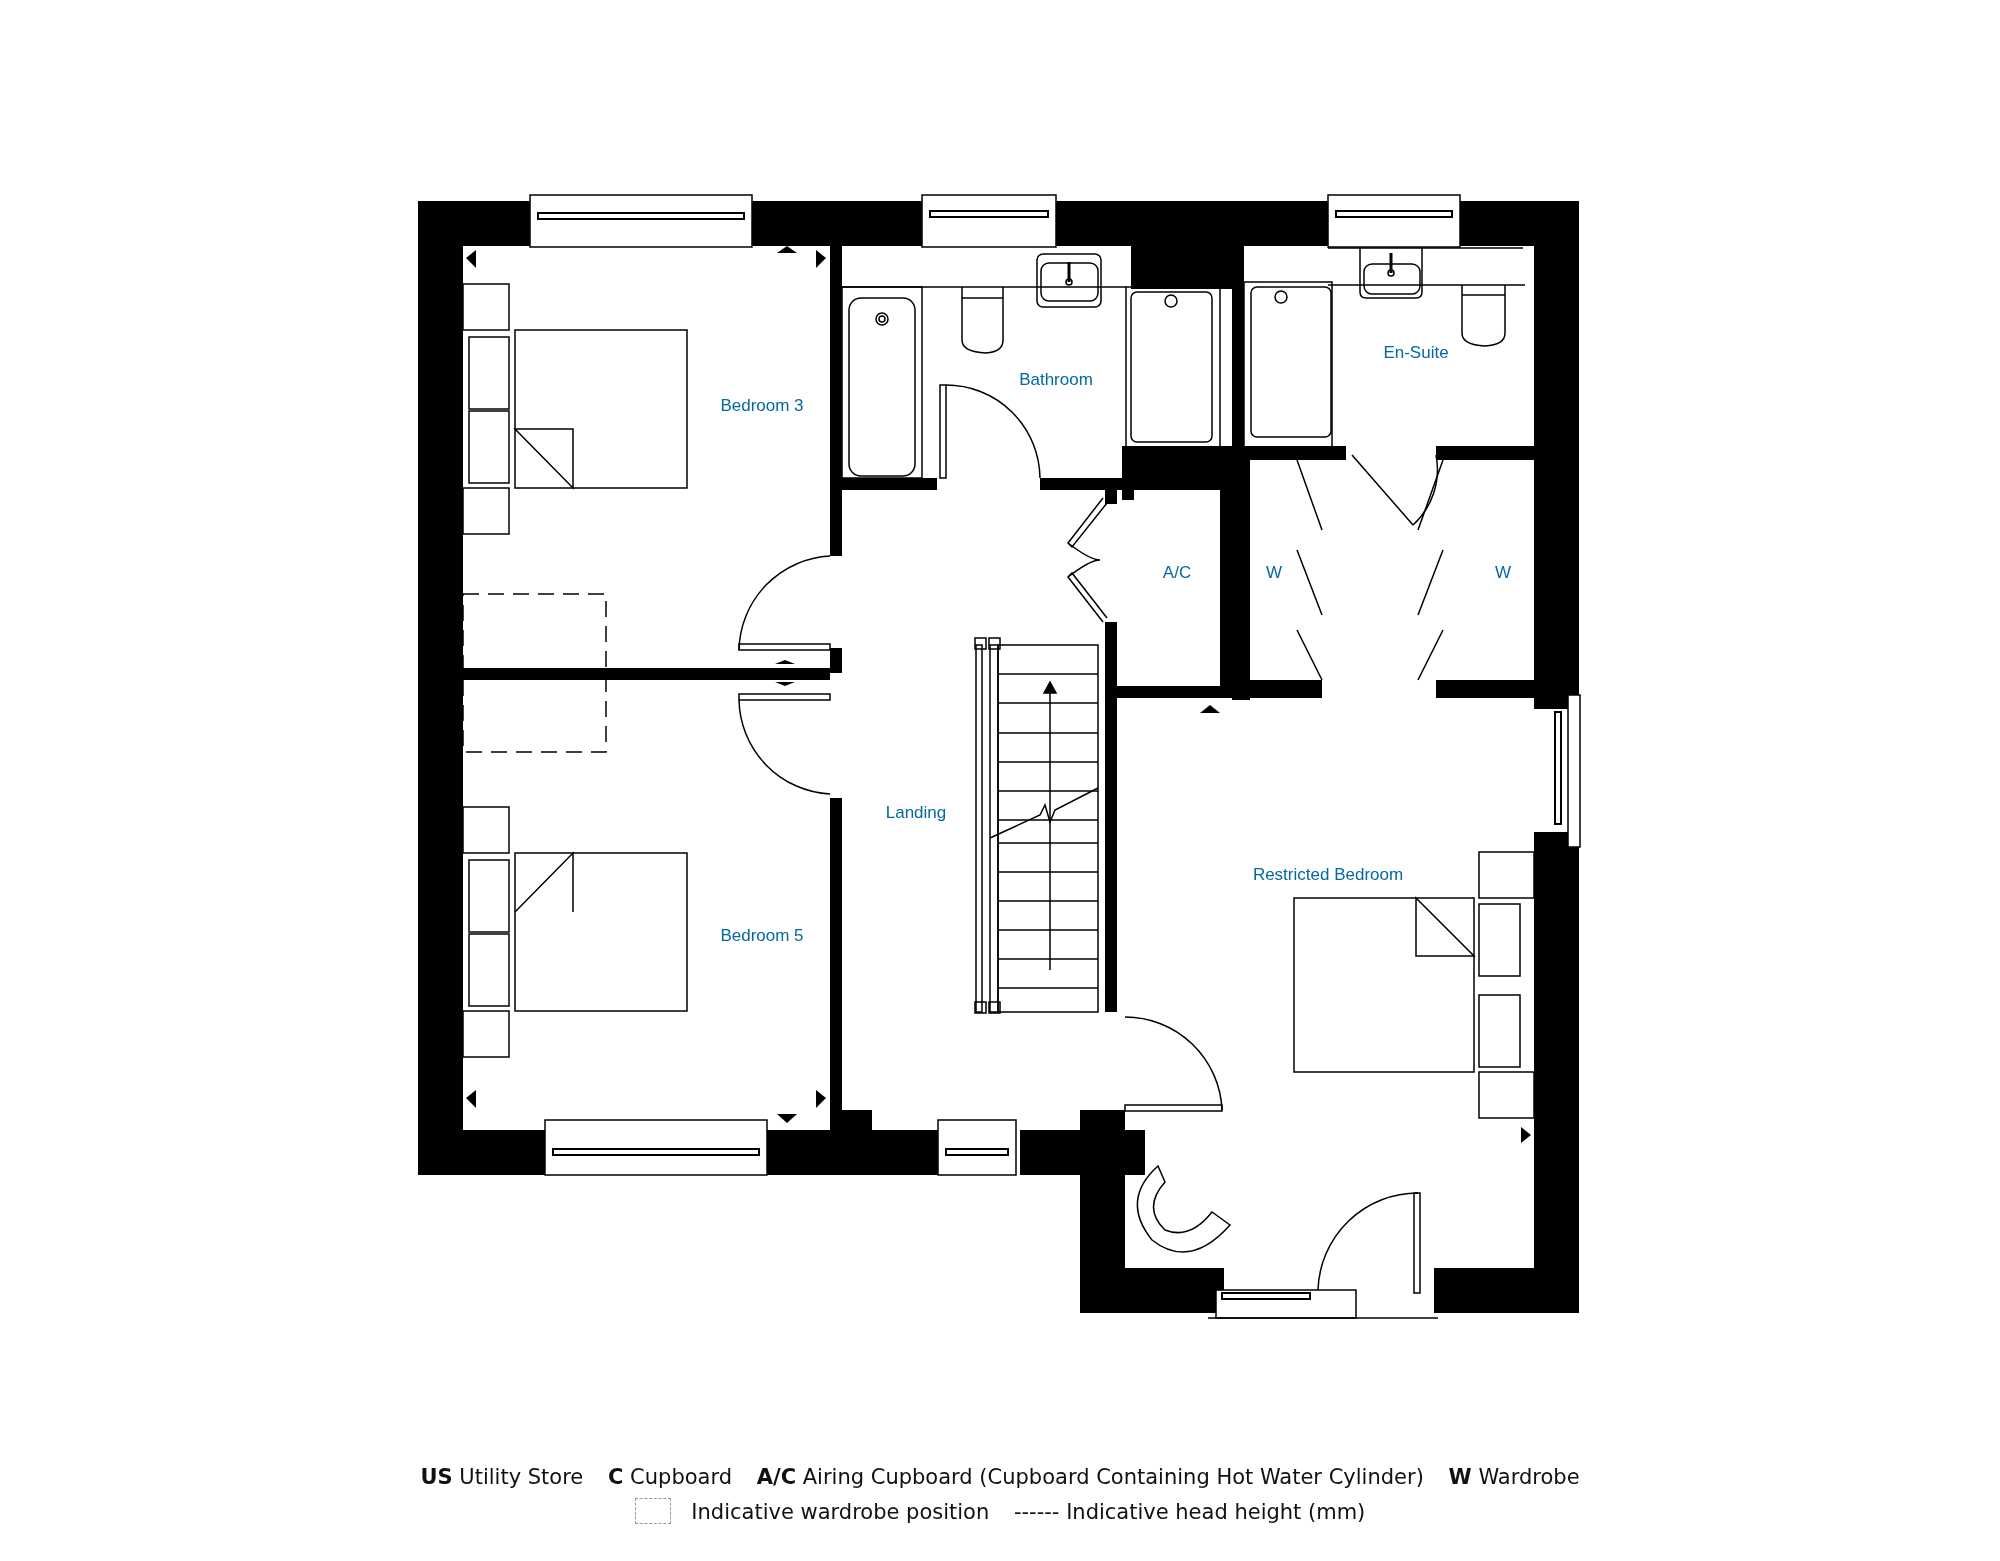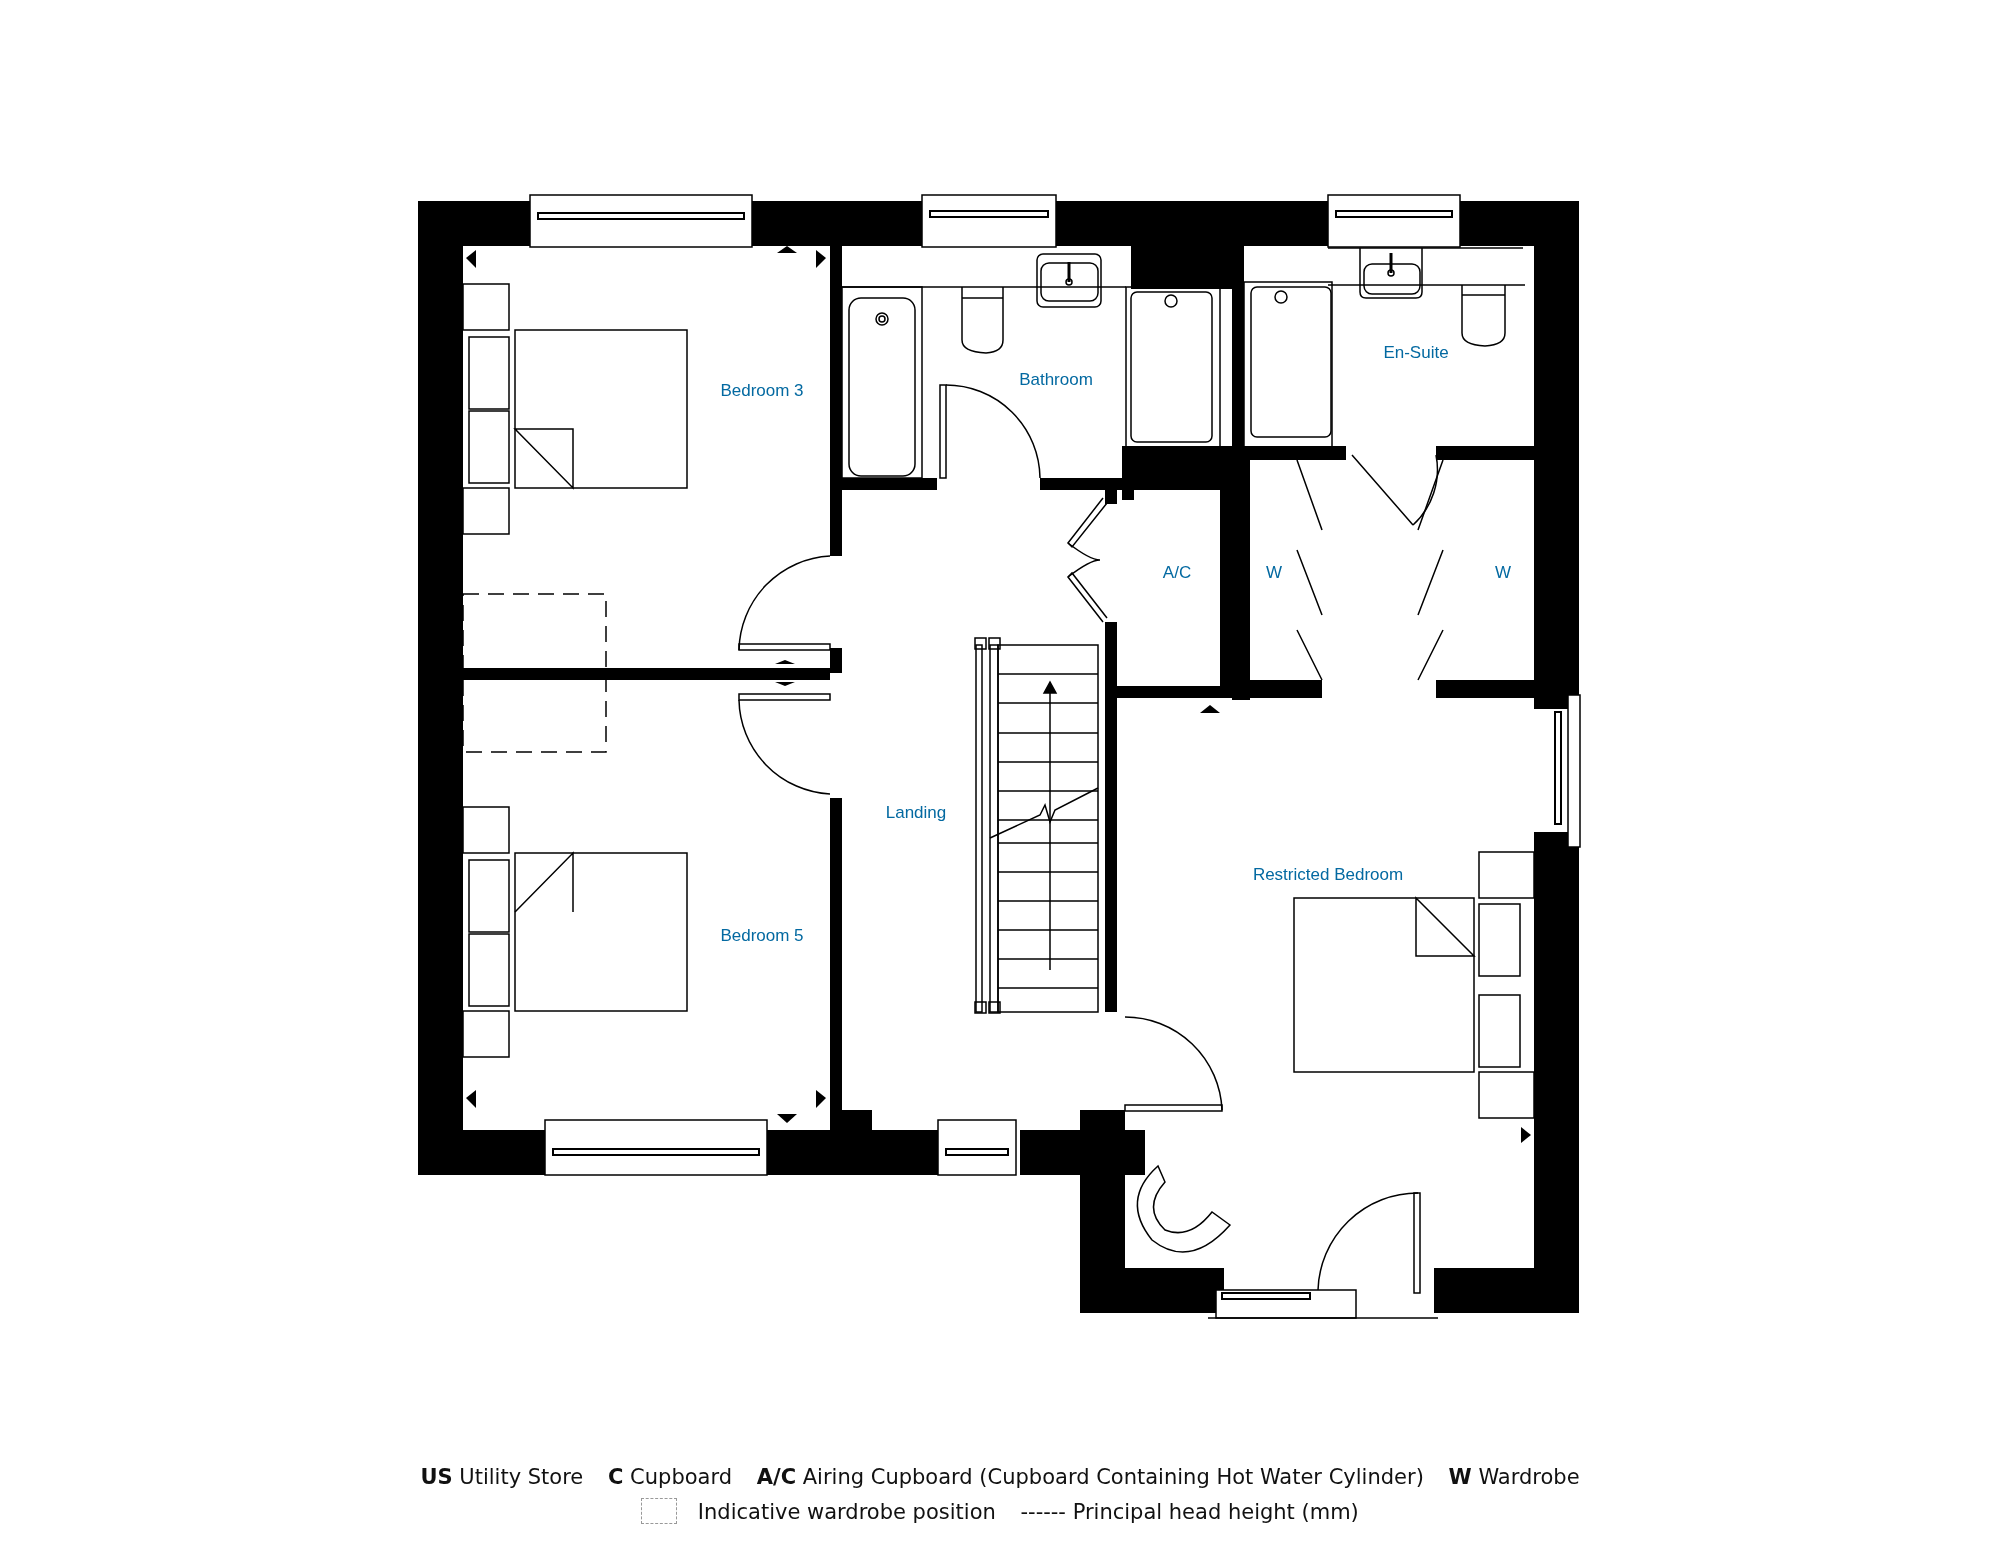--- a/index.html
+++ b/index.html
@@ -222,21 +222,21 @@
     <path d="M787,1123 L777,1114 L797,1114 Z"></path>
     <path d="M1210,705 L1200,713 L1220,713 Z"></path>
     <path d="M1127,1138 L1137,1130 L1137,1148 Z"></path>
     <path d="M1531,1135 L1521,1127 L1521,1143 Z"></path>
     <path d="M1212,1278 L1202,1269 L1222,1269 Z"></path>
     <path d="M785,660 L775,664 L795,664 Z"></path>
     <path d="M785,686 L775,682 L795,682 Z"></path>
   </g>
 </svg>
 
-<div class="room-label" style="left:762px; top:391px;text-align:right;">Bedroom 3</div>
+<div class="room-label" style="left:762px; top:406px;text-align:right;">Bedroom 3</div>
 <div class="room-label" style="left:1056px; top:380px;">Bathroom</div>
 <div class="room-label" style="left:1416px; top:353px;">En-Suite</div>
 <div class="room-label" style="left:1177px; top:573px;">A/C</div>
 <div class="room-label" style="left:1274px; top:573px;">W</div>
 <div class="room-label" style="left:1503px; top:573px;">W</div>
 <div class="room-label" style="left:916px; top:813px;text-align:right;">Landing</div>
 <div class="room-label" style="left:1328px; top:875px;">Restricted Bedroom</div>
 <div class="room-label" style="left:762px; top:936px;">Bedroom 5</div>
 
 <div class="legend" style="top:1465px;">
@@ -246,14 +246,14 @@
   <span>Cupboard</span><span class="gap"></span>
   <b>A/C</b>
   <span>Airing Cupboard (Cupboard Containing Hot Water Cylinder)</span><span class="gap"></span>
   <b>W</b>
   <span>Wardrobe</span>
 </div>
 <div class="legend" style="top:1500px;">
   <span class="legend-swatch"></span>
   <span>Indicative wardrobe position</span><span class="gap"></span>
   <span>------</span>
-  <span>Principal head height (mm)</span>
+  <span>Indicative head height (mm)</span>
 </div>
 
 </body></html>

